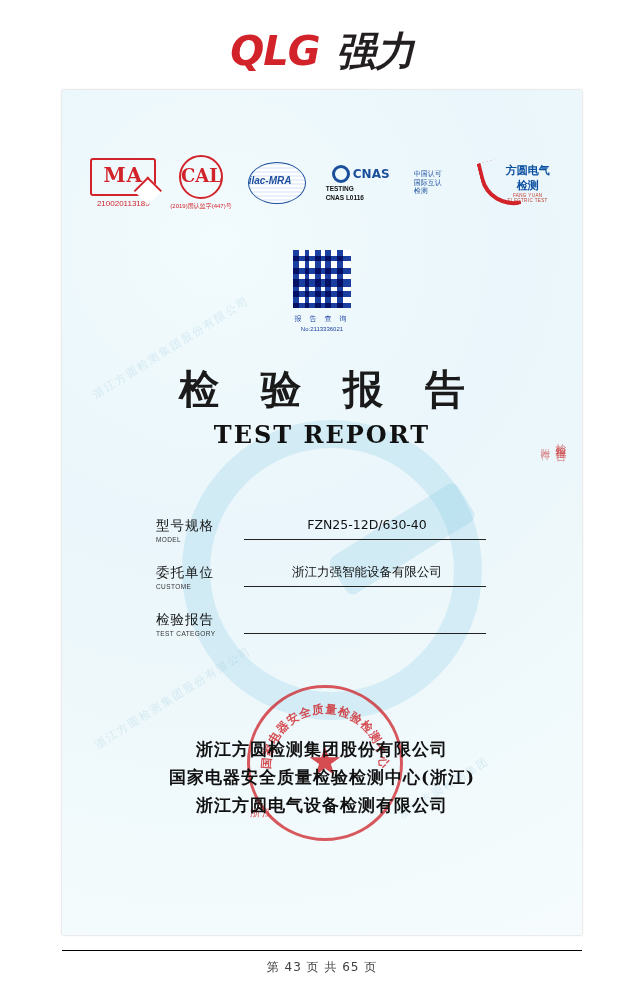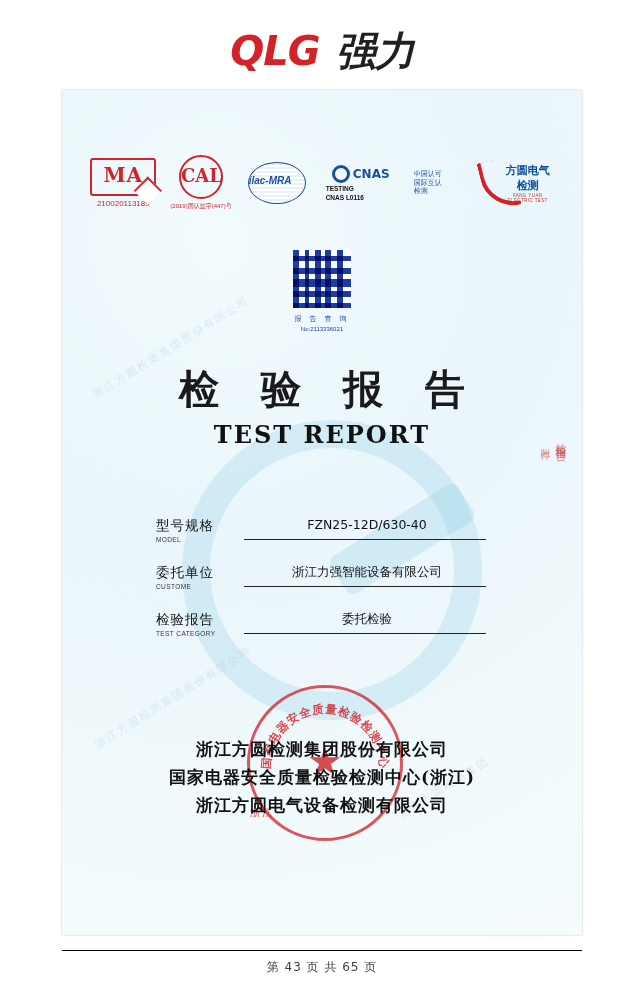--- a/index.html
+++ b/index.html
@@ -292,21 +292,20 @@
     </div>
     <div class="frow">
       <span class="flabel">委托单位</span>
       <span class="fsub">CUSTOME</span>
       <span class="fvalue">浙江力强智能设备有限公司</span>
       <span class="fline"></span>
     </div>
     <div class="frow">
       <span class="flabel">检验报告</span>
       <span class="fsub">TEST CATEGORY</span>
-      <span class="fvalue">委托检验</span>
       <span class="fline"></span>
     </div>
   </div>
 
   <div class="stamp">
     <svg class="stamp-arc" viewBox="0 0 150 150">
       <defs>
         <path id="arcpath" d="M 20,80 A 55,55 0 0 1 130,80"></path>
       </defs>
       <text>

